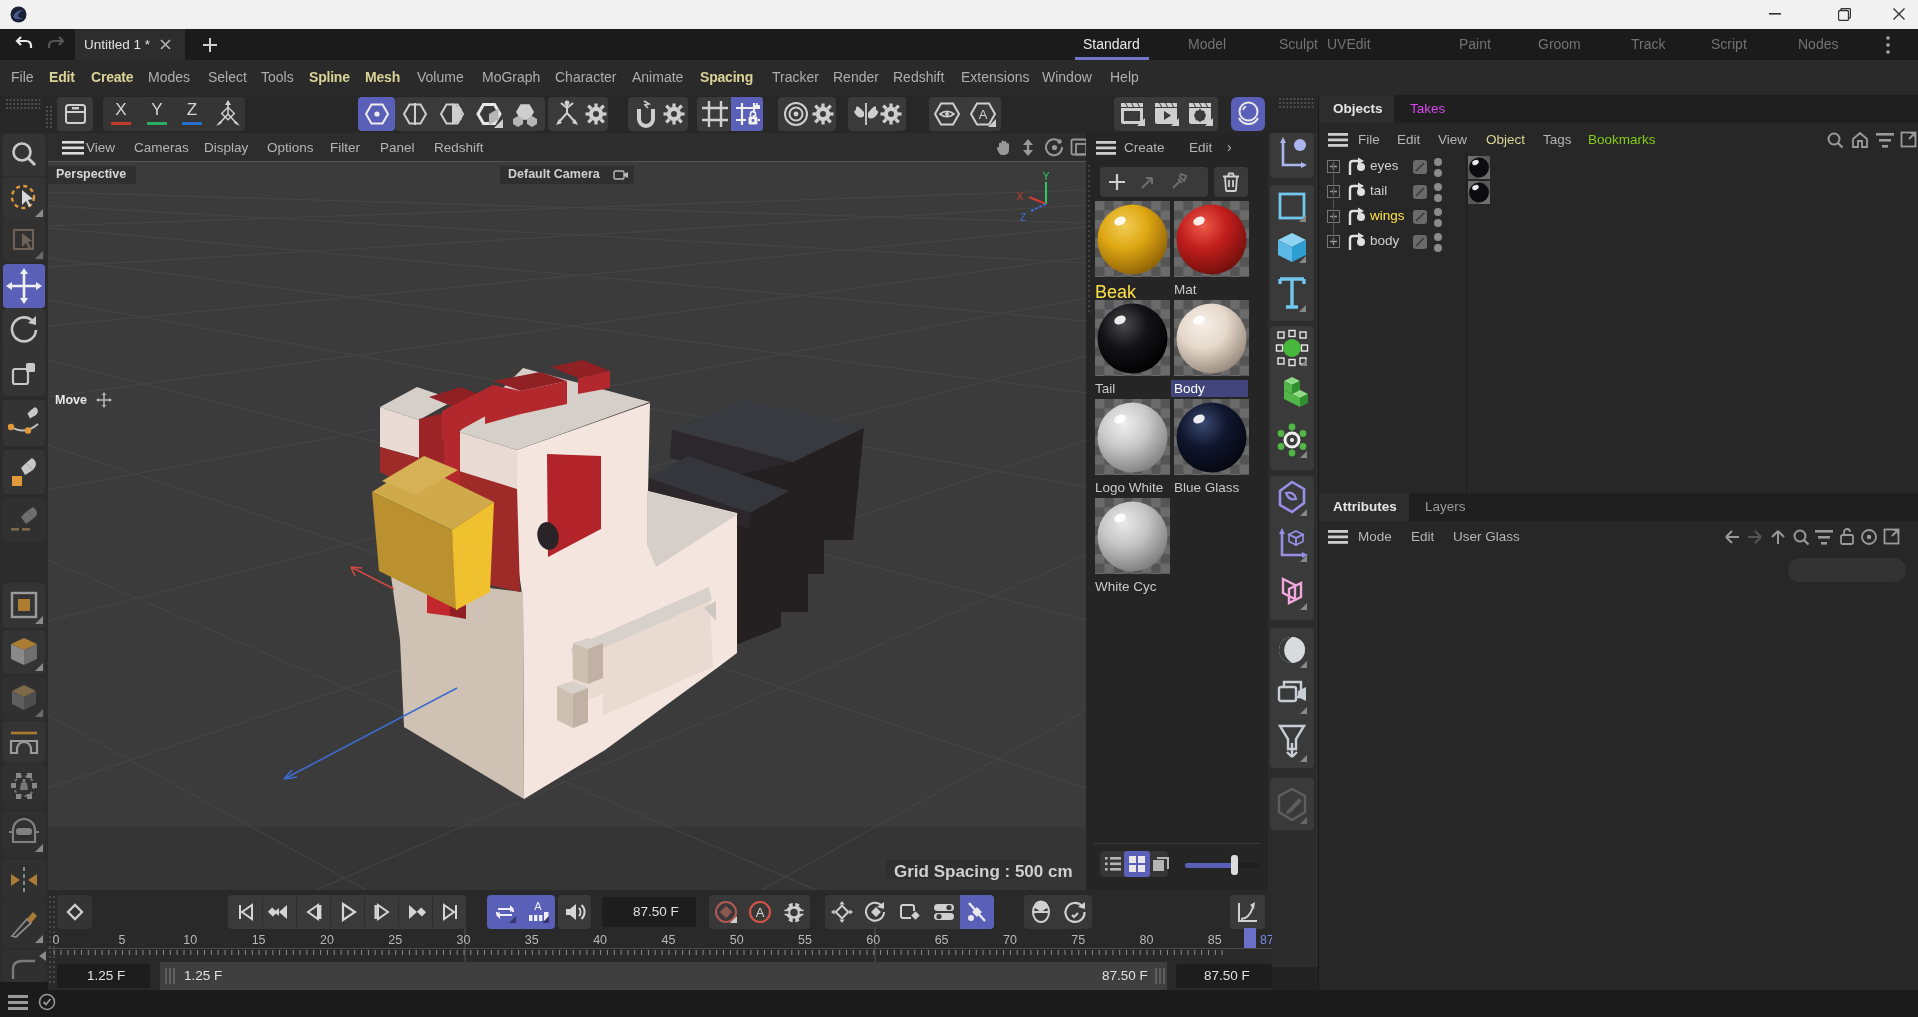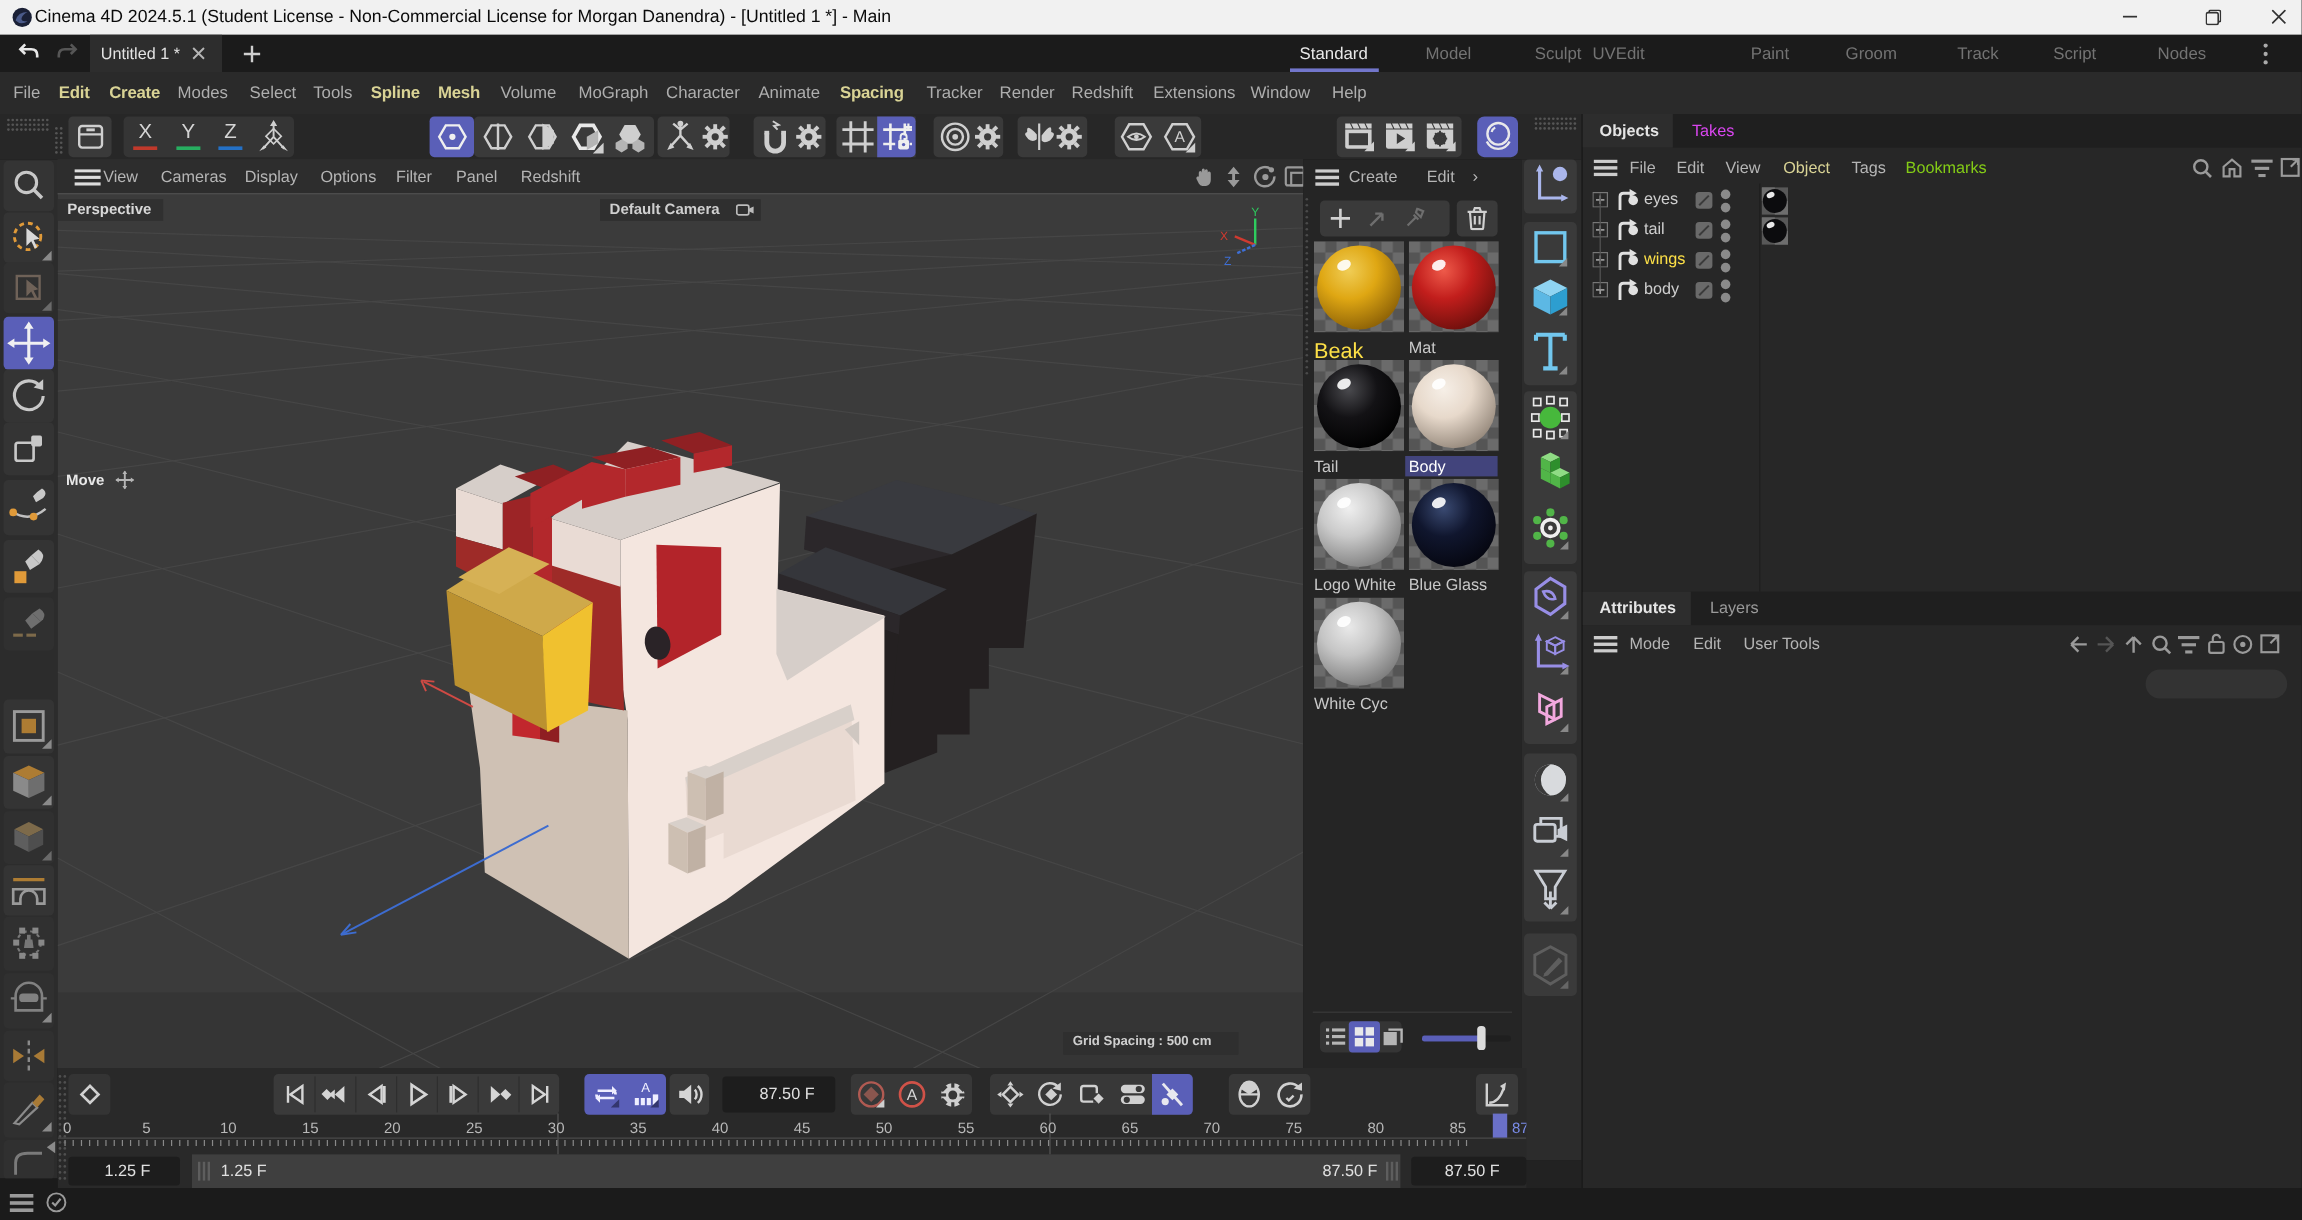--- a/index.html
+++ b/index.html
@@ -27,21 +27,20 @@
 .btn{position:absolute;background:#3a3a3a;border-radius:4px;}
 .purple{background:#5a5fb8;}
 .ico{position:absolute;}
 </style></head>
 <body>
 <div id="titlebar" class="abs">
   <svg class="abs" style="left:10px;top:6px" width="17" height="17" viewBox="0 0 17 17">
       <circle cx="8.5" cy="8.5" r="8" fill="#1a2036"></circle>
       <path d="M3 11 Q5 4 13 4 Q9 6 8 9 Q7 12 13 12 Q7 15 3 11Z" fill="#4a5a8a"></path>
     </svg>
-  <span class="t">Cinema 4D 2024.5.1 (Student License - Non-Commercial License for Morgan Danendra) - [Untitled 1 *] - Main</span>
   <svg class="abs" style="left:1769px;top:13px" width="12" height="2">
       <rect width="12" height="1.6" fill="#333"></rect>
     </svg>
   <svg class="abs" style="left:1838px;top:8px" width="13" height="13" viewBox="0 0 13 13">
       <rect x="0.5" y="2.5" width="10" height="10" rx="1.5" fill="none" stroke="#333" stroke-width="1.3"></rect>
       <path d="M3 2.5 L3 1.5 Q3 0.5 4 0.5 L11 0.5 Q12.5 0.5 12.5 2 L12.5 9 Q12.5 10 11.5 10 L10.5 10" fill="none" stroke="#333" stroke-width="1.3"></path>
     </svg>
   <svg class="abs" style="left:1893px;top:8px" width="12" height="12" viewBox="0 0 12 12">
       <path d="M0.5 0.5 L11.5 11.5 M11.5 0.5 L0.5 11.5" stroke="#333" stroke-width="1.4"></path>
     </svg>
@@ -510,21 +509,21 @@
 <svg class="abs" style="left:565px;top:35px" width="16" height="14" viewBox="0 0 16 14">
       <rect x="1" y="3" width="10" height="8" rx="1.5" fill="none" stroke="#bbb" stroke-width="1.4"></rect>
       <path d="M11 6 L15 4 L15 10 L11 8 Z" fill="#bbb"></path>
     </svg>
 <div class="abs" style="left:7px;top:260px;color:#e8e8e8;font-size:12.5px;font-weight:bold">Move</div>
 <svg class="abs" style="left:48px;top:259px" width="16" height="16" viewBox="0 0 16 16">
       <path d="M8 1 L8 15 M1 8 L15 8" stroke="#b5b5b5" stroke-width="1.6"></path>
       <path d="M8 0 L6 3 L10 3 Z M8 16 L6 13 L10 13 Z M0 8 L3 6 L3 10 Z M16 8 L13 6 L13 10 Z" fill="#b5b5b5"></path>
     </svg>
 <div class="abs" style="left:838px;top:727px;width:146px;height:19px;background:#2f2f2f"></div>
-<div class="abs" style="left:846px;top:729px;color:#cfcfcf;font-size:11px;font-weight:bold">Grid Spacing : 500 cm</div>
+<div class="abs" style="left:846px;top:729px;color:#cfcfcf;font-size:17px;font-weight:bold">Grid Spacing : 500 cm</div>
 </div>
 <div id="vpheader" class="abs">
   <svg class="abs" style="left:14px;top:8px" width="22" height="14">
       <rect width="22" height="2.6" y="0" fill="#ddd"></rect>
       <rect width="22" height="2.6" y="5.5" fill="#ddd"></rect>
       <rect width="22" height="2.6" y="11" fill="#ddd"></rect>
     </svg>
   <span style="left:38px">View</span>
   <span style="left:86px">Cameras</span>
   <span style="left:156px">Display</span>
@@ -991,21 +990,21 @@
             <div class="abs" style="left:0;top:398px;width:90px;height:28px;background:#2d2d2d"></div>
             <span class="abs" style="left:14px;top:404px;color:#e5e5e5;font-size:13.5px;font-weight:bold">Attributes</span>
             <span class="abs" style="left:106px;top:404px;color:#9a9a9a;font-size:13.5px">Layers</span>
             <svg class="abs" style="left:9px;top:435px" width="20" height="14">
               <rect width="20" height="2.8" y="0" fill="#ccc"></rect>
               <rect width="20" height="2.8" y="5.5" fill="#ccc"></rect>
               <rect width="20" height="2.8" y="11" fill="#ccc"></rect>
             </svg>
             <span class="abs" style="left:39px;top:434px;color:#b5b5b5;font-size:13.5px">Mode</span>
             <span class="abs" style="left:92px;top:434px;color:#b5b5b5;font-size:13.5px">Edit</span>
-            <span class="abs" style="left:134px;top:434px;color:#b5b5b5;font-size:13.5px">User Tools</span>
+            <span class="abs" style="left:134px;top:434px;color:#b5b5b5;font-size:13.5px">User Glass</span>
             <svg class="abs" style="left:404px;top:433px" width="18" height="18" viewBox="0 0 18 18">
               <path d="M16 9 L3 9 M3 9 L9 3 M3 9 L9 15" stroke="#9a9a9a" stroke-width="2" fill="none"></path>
             </svg>
             <svg class="abs" style="left:427px;top:433px" width="18" height="18" viewBox="0 0 18 18">
               <path d="M2 9 L15 9 M15 9 L9 3 M15 9 L9 15" stroke="#555" stroke-width="2" fill="none"></path>
             </svg>
             <svg class="abs" style="left:450px;top:433px" width="18" height="18" viewBox="0 0 18 18">
               <path d="M9 16 L9 3 M9 3 L3 9 M9 3 L15 9" stroke="#9a9a9a" stroke-width="2" fill="none"></path>
             </svg>
             <svg class="abs" style="left:473px;top:433px" width="18" height="18" viewBox="0 0 18 18">

